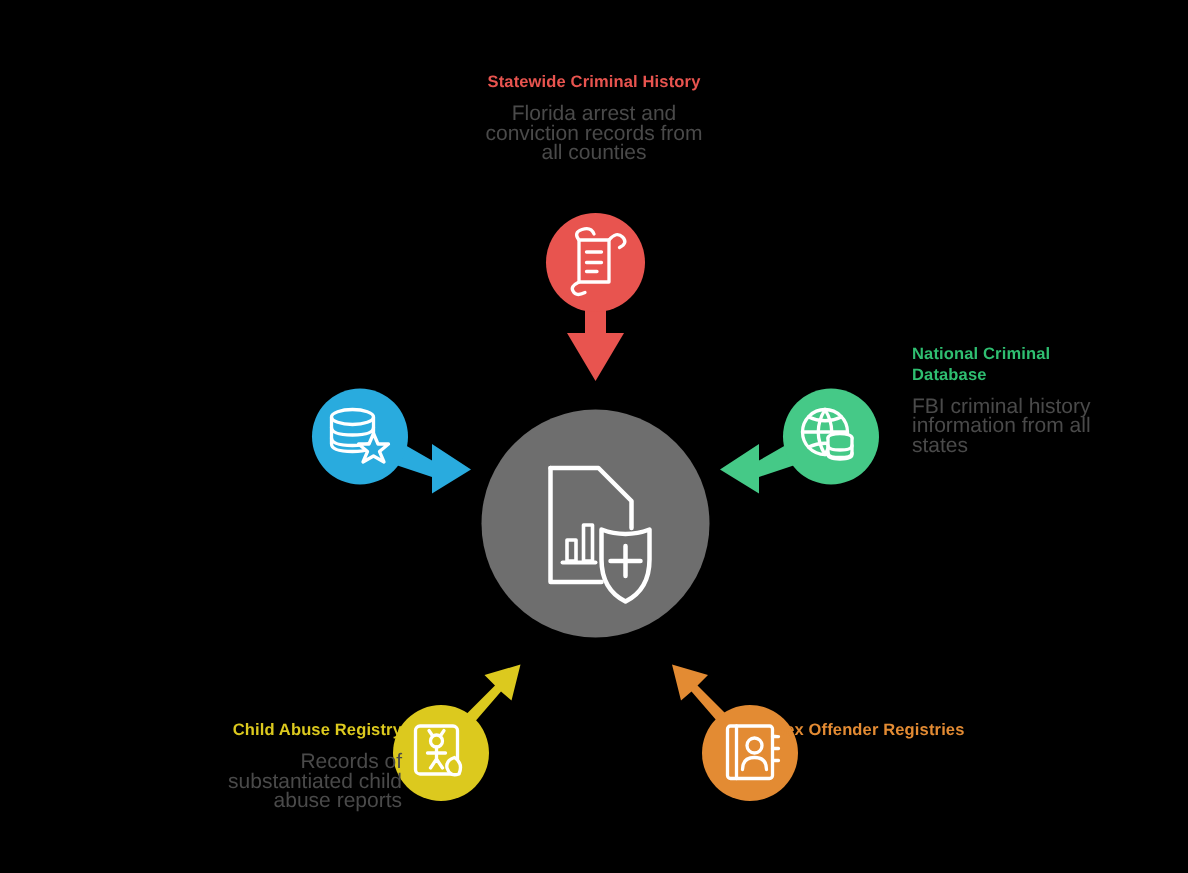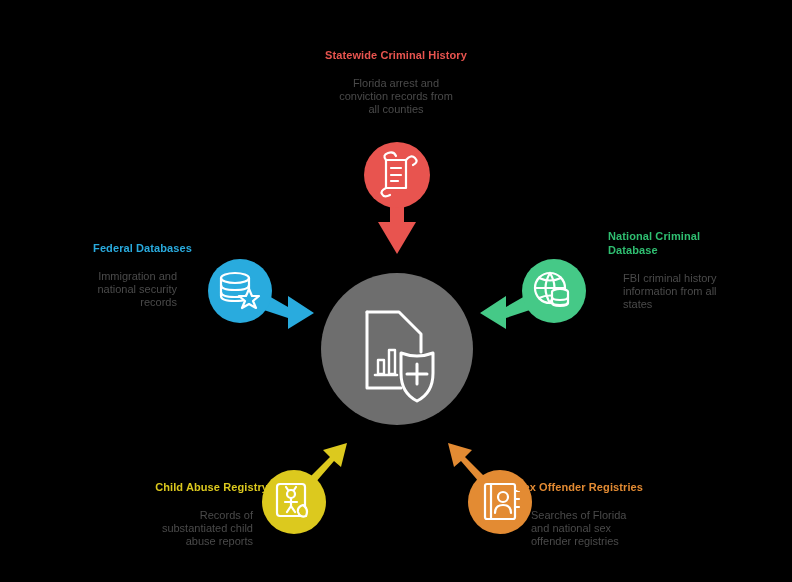--- a/index.html
+++ b/index.html
@@ -20,24 +20,24 @@
 
   
   .node-title {
     font-size: 11px;
     font-weight: bold;
     line-height: 14px;
     letter-spacing: .1px;
     margin: 0 0 7px 0;
   }
   .node-desc {
-    font-size: 11px;
+    font-size: 14px;
     line-height: 13px;
     color: #4a4a4a;
-    margin: 15px;
+    margin: 0;
   }
   .txt-block { position: absolute; }
 
   
   #txt-statewide   { left: 320px; top: 48px;  width: 152px; text-align: center; }
   #txt-federal     { left: 62px;  top: 241px; width: 130px; text-align: right; }
   #txt-national    { left: 608px; top: 229px; width: 126px; text-align: left; }
   #txt-childabuse  { left: 140px; top: 480px; width: 128px; text-align: right; }
   #txt-sexoffender { left: 516px; top: 480px; width: 132px; text-align: left; }
 
@@ -165,33 +165,28 @@
       </g>
     </g>
 
   </svg>
 
   <div class="txt-block" id="txt-statewide">
     <p class="node-title" style="color:#E8544F">Statewide Criminal History</p>
     <p class="node-desc">Florida arrest and conviction records from all counties</p>
   </div>
 
-  <div class="txt-block" id="txt-federal">
-    <p class="node-title" style="color:#29ABDE">Federal Databases</p>
-    <p class="node-desc">Immigration and national security records</p>
-  </div>
 
   <div class="txt-block" id="txt-national">
     <p class="node-title" style="color:#2FBF71">National Criminal Database</p>
     <p class="node-desc">FBI criminal history information from all states</p>
   </div>
 
   <div class="txt-block" id="txt-childabuse">
     <p class="node-title" style="color:#DCC91E">Child Abuse Registry</p>
     <p class="node-desc">Records of substantiated child abuse reports</p>
   </div>
 
   <div class="txt-block" id="txt-sexoffender">
     <p class="node-title" style="color:#E38B33">Sex Offender Registries</p>
-    <p class="node-desc">Searches of Florida and national sex offender registries</p>
   </div>
 
 </div>
 
 </body></html>

